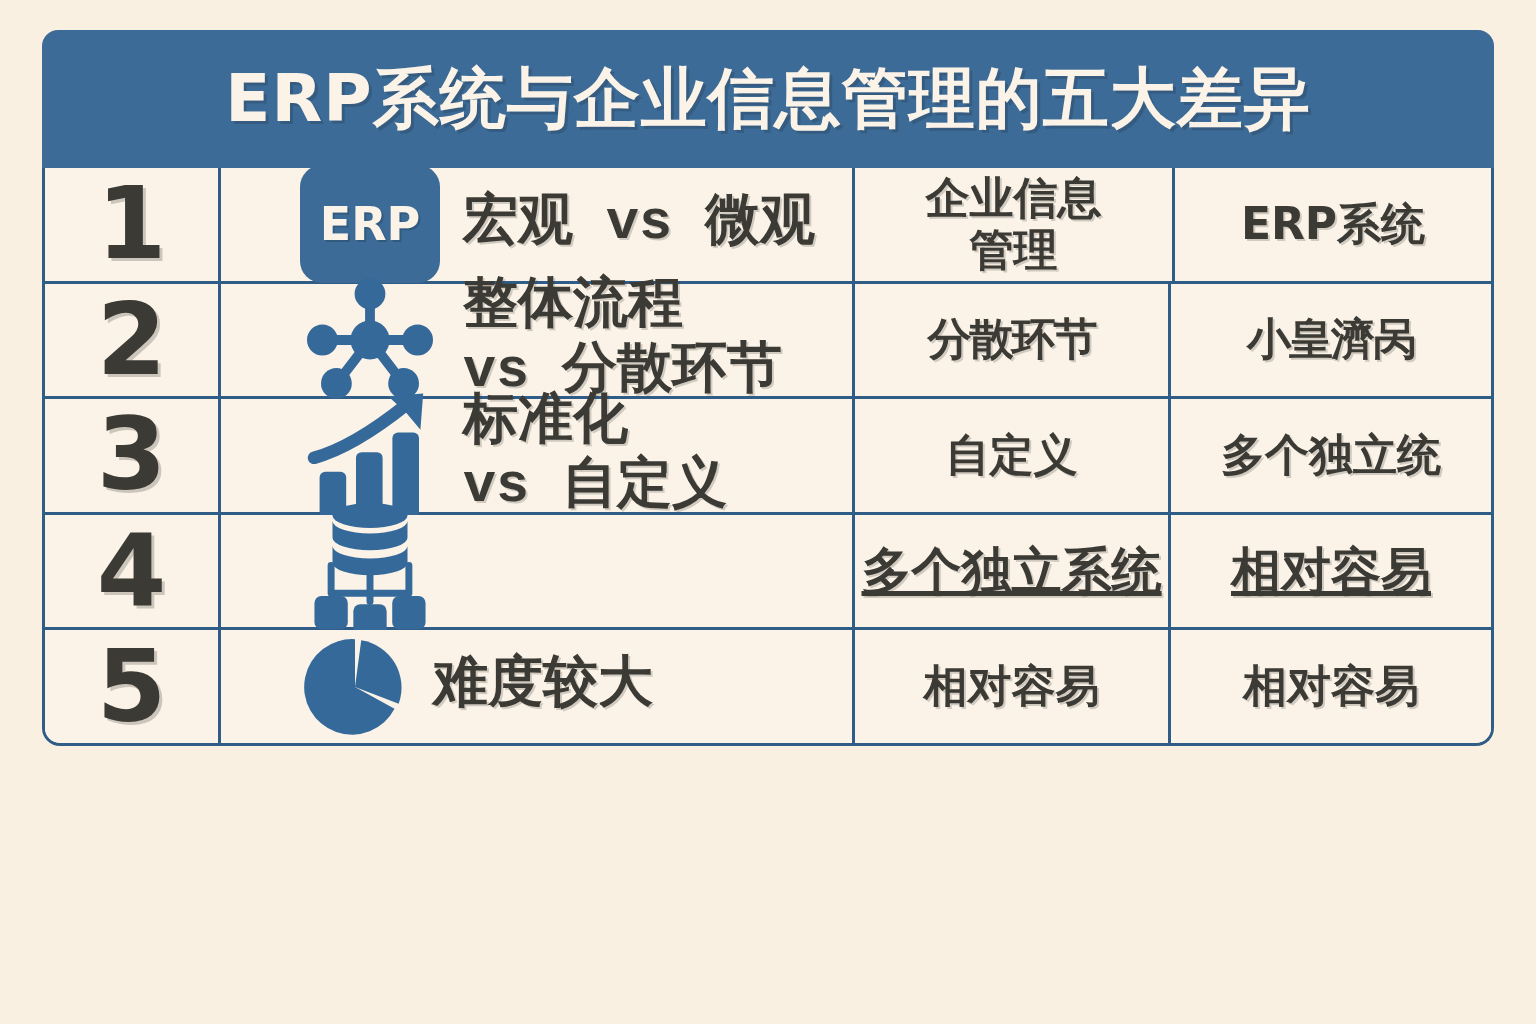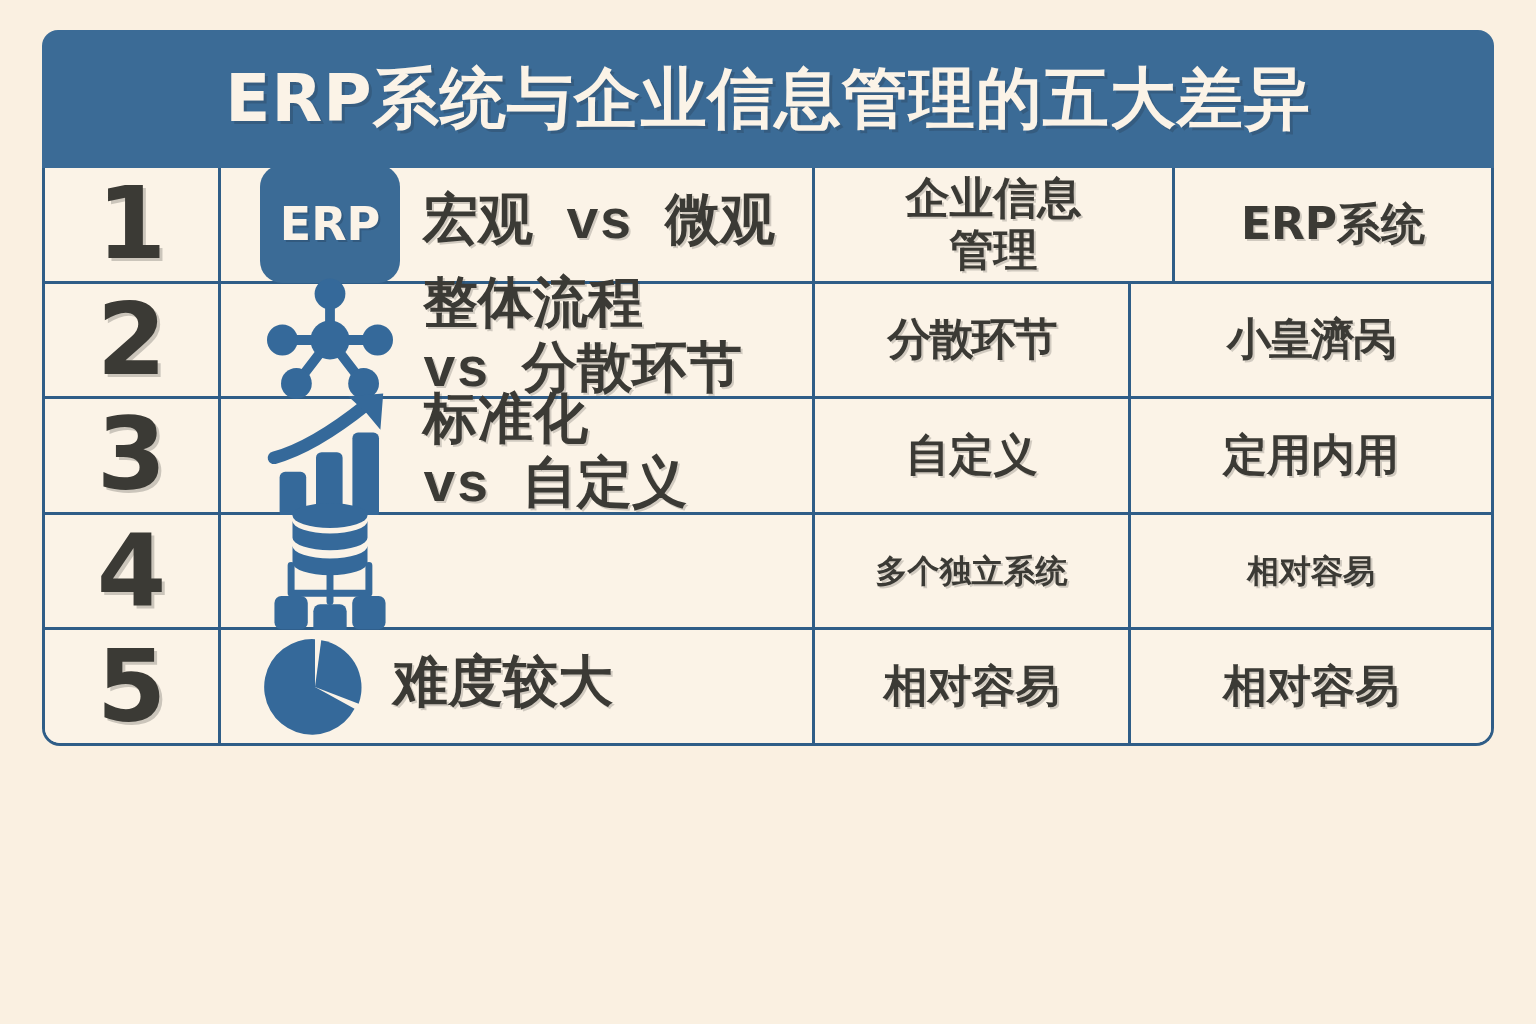--- a/index.html
+++ b/index.html
@@ -71,21 +71,21 @@
     align-items: center;
     justify-content: center;
     border-right: 3px solid #2f5d87;
     background: #fbf3e7;
     min-width: 0;
     overflow: visible;
   }
   .cell:last-child { border-right: none; }
 
   .col-num   { width: 176px; flex: none; }
-  .col-main  { width: 594px; flex: none; gap: 18px; justify-content: flex-start; padding-left: 34px; }
+  .col-main  { width: 594px; flex: none; gap: 18px; justify-content: flex-start; padding-left: 34px; margin-left: 40px; }
   .col-erp   { width: 316px; flex: none; }
   .col-eim   { flex: 1 1 auto; }
 
   .num {
     font-size: 100px;
     font-weight: bold;
     color: #3b3a35;
     line-height: 1;
     text-shadow: 3px 3px 0 rgba(60,60,55,0.25);
   }
@@ -111,21 +111,21 @@
   }
   .val {
     font-size: 44px;
     font-weight: bold;
     color: #3b3a35;
     line-height: 1.2;
     text-align: center;
     white-space: pre-line;
     text-shadow: 2px 2px 0 rgba(60,60,55,0.22);
   }
-  .val.tight { font-size: 32px; white-space: nowrap; }
+  .val.tight { font-size: 50px; white-space: nowrap; text-decoration: underline; }
   .val.garbled { filter: blur(0.35px); letter-spacing: -2px; }
 
   
   .erp-badge {
     width: 140px;
     height: 118px;
     background: #3b6b96;
     border-radius: 22px;
     display: flex;
     align-items: center;
@@ -222,21 +222,21 @@
             <polygon points="63,8 88,6 86,32 76,20" fill="#35699a"></polygon>
           </svg>
         </div>
         <div class="label">标准化
 vs 自定义</div>
       </div>
       <div class="cell col-erp">
         <div class="val">自定义</div>
       </div>
       <div class="cell col-eim">
-        <div class="val">定用内用</div>
+        <div class="val">多个独立统</div>
       </div>
     </div>
 
     <div class="row row-4">
       <div class="cell col-num">
         <span class="num">4</span>
       </div>
       <div class="cell col-main">
         <div class="icon-slot">
           <svg width="140" height="150" viewBox="0 0 100 108" aria-hidden="true">

